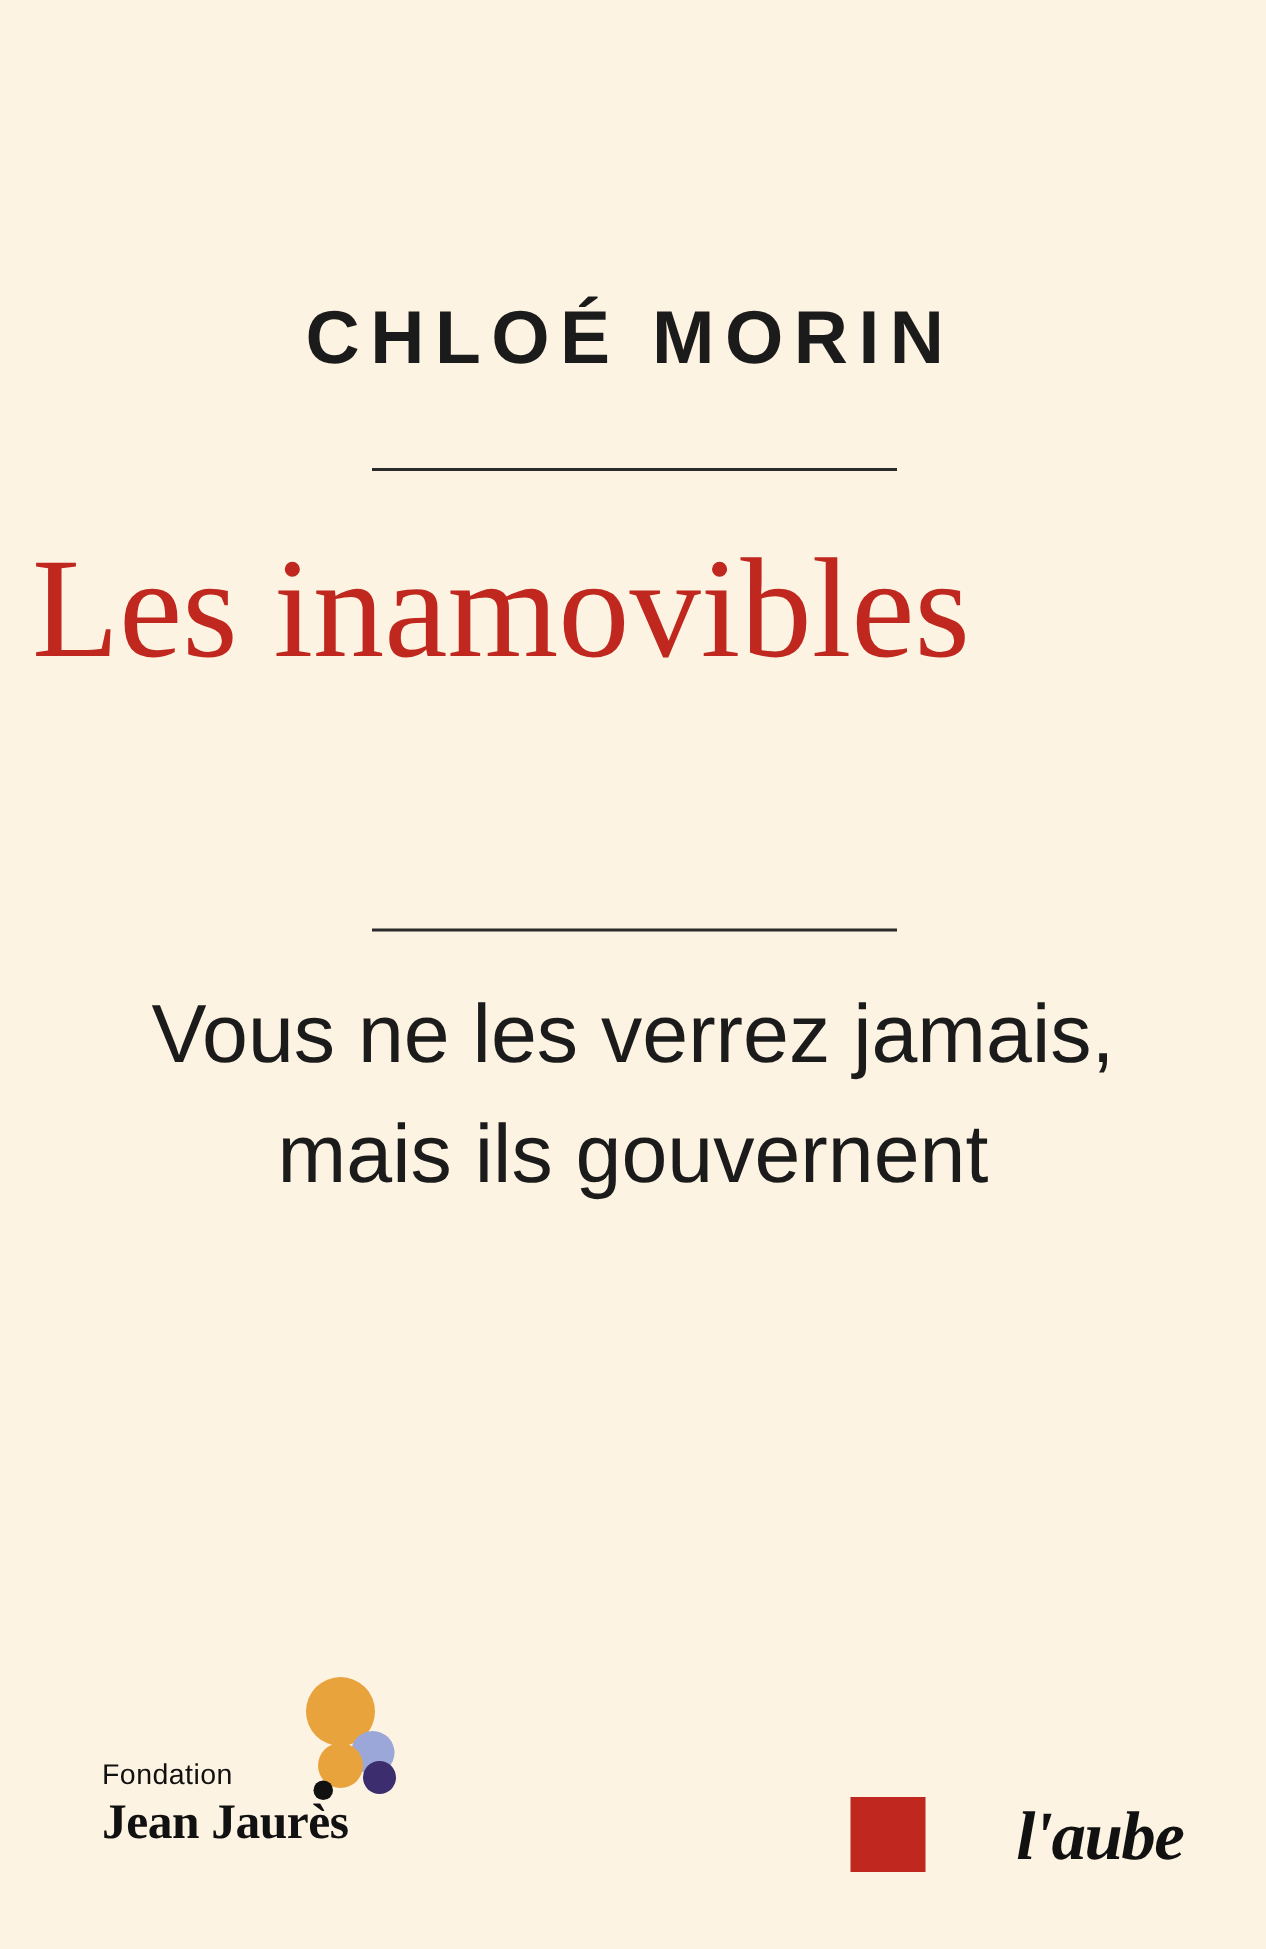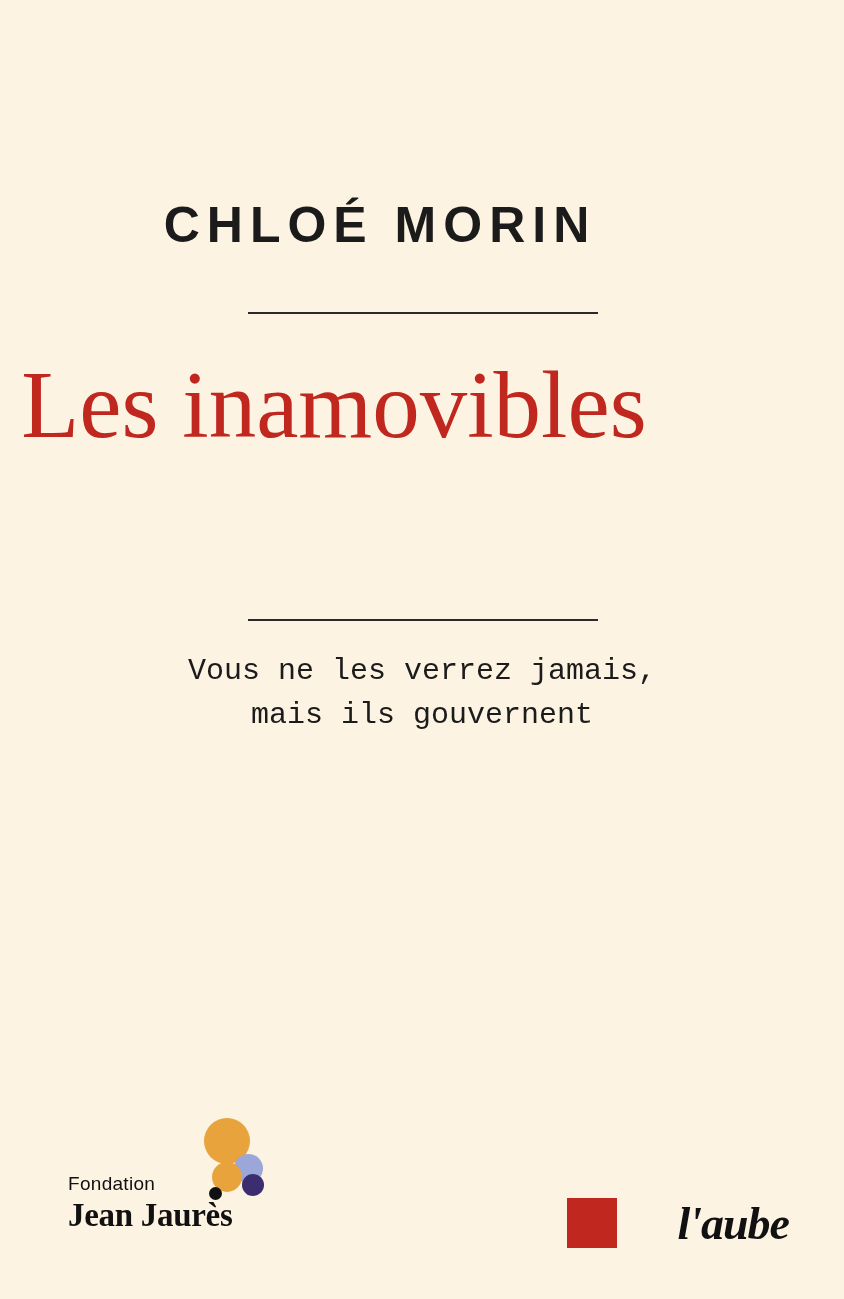--- a/index.html
+++ b/index.html
@@ -28,20 +28,21 @@
     top: 198px;
     left: 0;
     width: 760px;
     text-align: center;
     font-family: "Liberation Sans", sans-serif;
     font-weight: bold;
     font-size: 50px;
     letter-spacing: 7px;
     color: #1b1b1b;
     line-height: 1.1;
+    padding-left: 40px;
   }
 
   
   .rule {
     position: absolute;
     left: 248px;
     width: 350px;
     height: 2px;
     background: #2a2a2a;
   }
@@ -63,22 +64,22 @@
   }
   .title .line { display: block; white-space: nowrap; }
 
   
   .subtitle {
     position: absolute;
     top: 650px;
     left: 0;
     width: 844px;
     text-align: center;
-    font-family: Liberation Mono, monospace;
-    font-size: 30px;
+    font-family: Liberation Sans, sans-serif;
+    font-size: 55px;
     line-height: 1.45;
     color: #1b1b1b;
   }
   .subtitle .line { display: block; }
 
   
   .foundation {
     position: absolute;
     left: 60px;
     top: 1112px;

